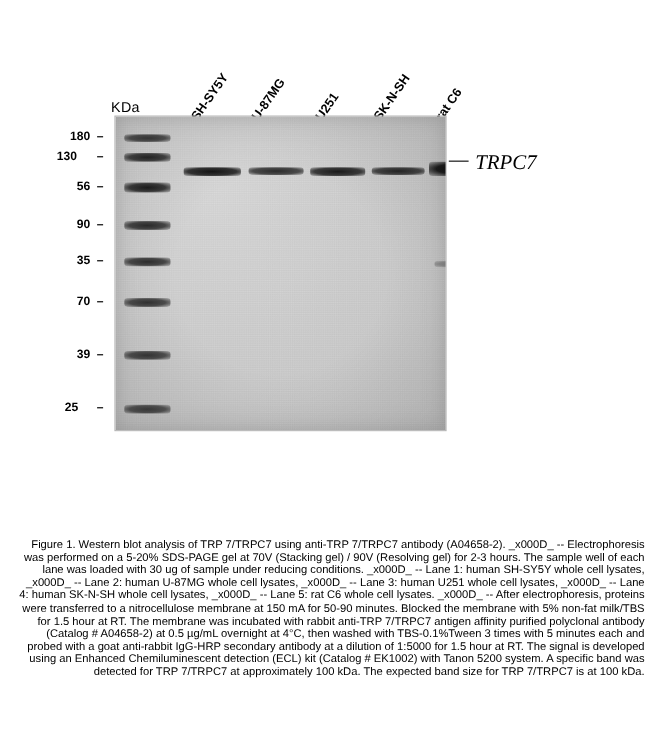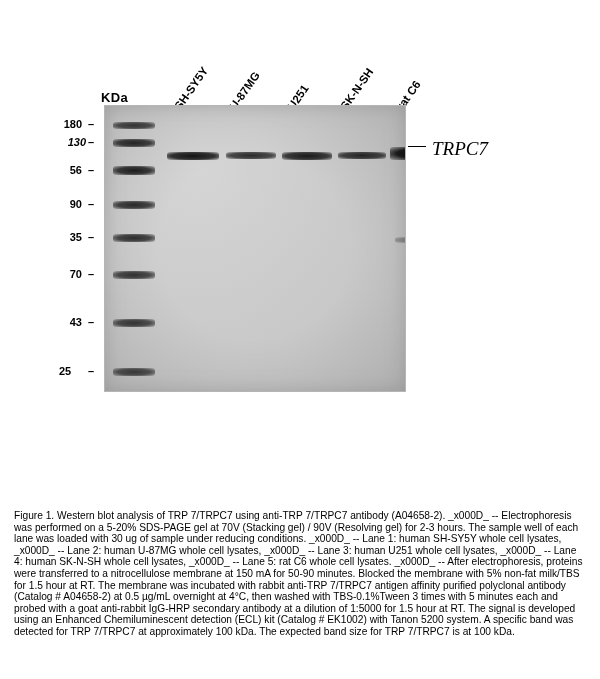--- a/index.html
+++ b/index.html
@@ -81,21 +81,21 @@
     position: absolute;
     font-size: 11px;
     font-weight: bold;
   }
 
   #kda-title {
     position: absolute;
     left: 55px;
     top: 90px;
     font-size: 13px;
-    font-weight: bold;
+    font-weight: normal;
     letter-spacing: .3px;
     padding-left: 46px;
   }
 
   
   .lane-label {
     position: absolute;
     font-size: 11.5px;
     font-weight: bold;
     white-space: nowrap;
@@ -119,54 +119,54 @@
     font-size: 19px;
     font-style: italic;
     font-family: "Liberation Serif", serif;
     white-space: nowrap;
   }
 
   
   #caption {
     position: absolute;
     left: 14px;
-    top: 510px;
+    top: 490px;
     width: 572px;
     font-size: 10.2px;
     line-height: 11.6px;
-    text-align: left;
+    text-align: right;
     color: #000;
   }
 </style>
 </head>
 <body>
 
 <div id="figure">
 
   <div id="kda-title">KDa</div>
 
   <div class="mw-label" style="left:48px; top:118px; width:34px;">180</div>
   <div class="mw-dash" style="left:88px; top:118px;">–</div>
 
-  <div class="mw-label" style="left:52px; top:136px; width:34px;font-style:italic;">130</div>
+  <div class="mw-label" style="left:36px; top:136px; width:34px;">130</div>
   <div class="mw-dash" style="left:88px; top:136px;">–</div>
 
   <div class="mw-label" style="left:48px; top:164px; width:34px;">56</div>
   <div class="mw-dash" style="left:88px; top:164px;">–</div>
 
   <div class="mw-label" style="left:48px; top:198px; width:34px;">90</div>
   <div class="mw-dash" style="left:88px; top:198px;">–</div>
 
   <div class="mw-label" style="left:48px; top:231px; width:34px;">35</div>
   <div class="mw-dash" style="left:88px; top:231px;">–</div>
 
   <div class="mw-label" style="left:48px; top:268px; width:34px;">70</div>
   <div class="mw-dash" style="left:88px; top:268px;">–</div>
 
-  <div class="mw-label" style="left:48px; top:316px; width:34px;">43</div>
+  <div class="mw-label" style="left:48px; top:316px; width:34px;">39</div>
   <div class="mw-dash" style="left:88px; top:316px;">–</div>
 
   <div class="mw-label" style="left:48px; top:365px; width:34px;text-align:center;">25</div>
   <div class="mw-dash" style="left:88px; top:365px;">–</div>
 
   <div class="lane-label" style="left:182px; top:100px;">SH-SY5Y</div>
   <div class="lane-label" style="left:237px; top:100px;">U-87MG</div>
   <div class="lane-label" style="left:295px; top:100px;">U251</div>
   <div class="lane-label" style="left:348px; top:100px;">SK-N-SH</div>
   <div class="lane-label" style="left:404px; top:100px;">rat C6</div>

